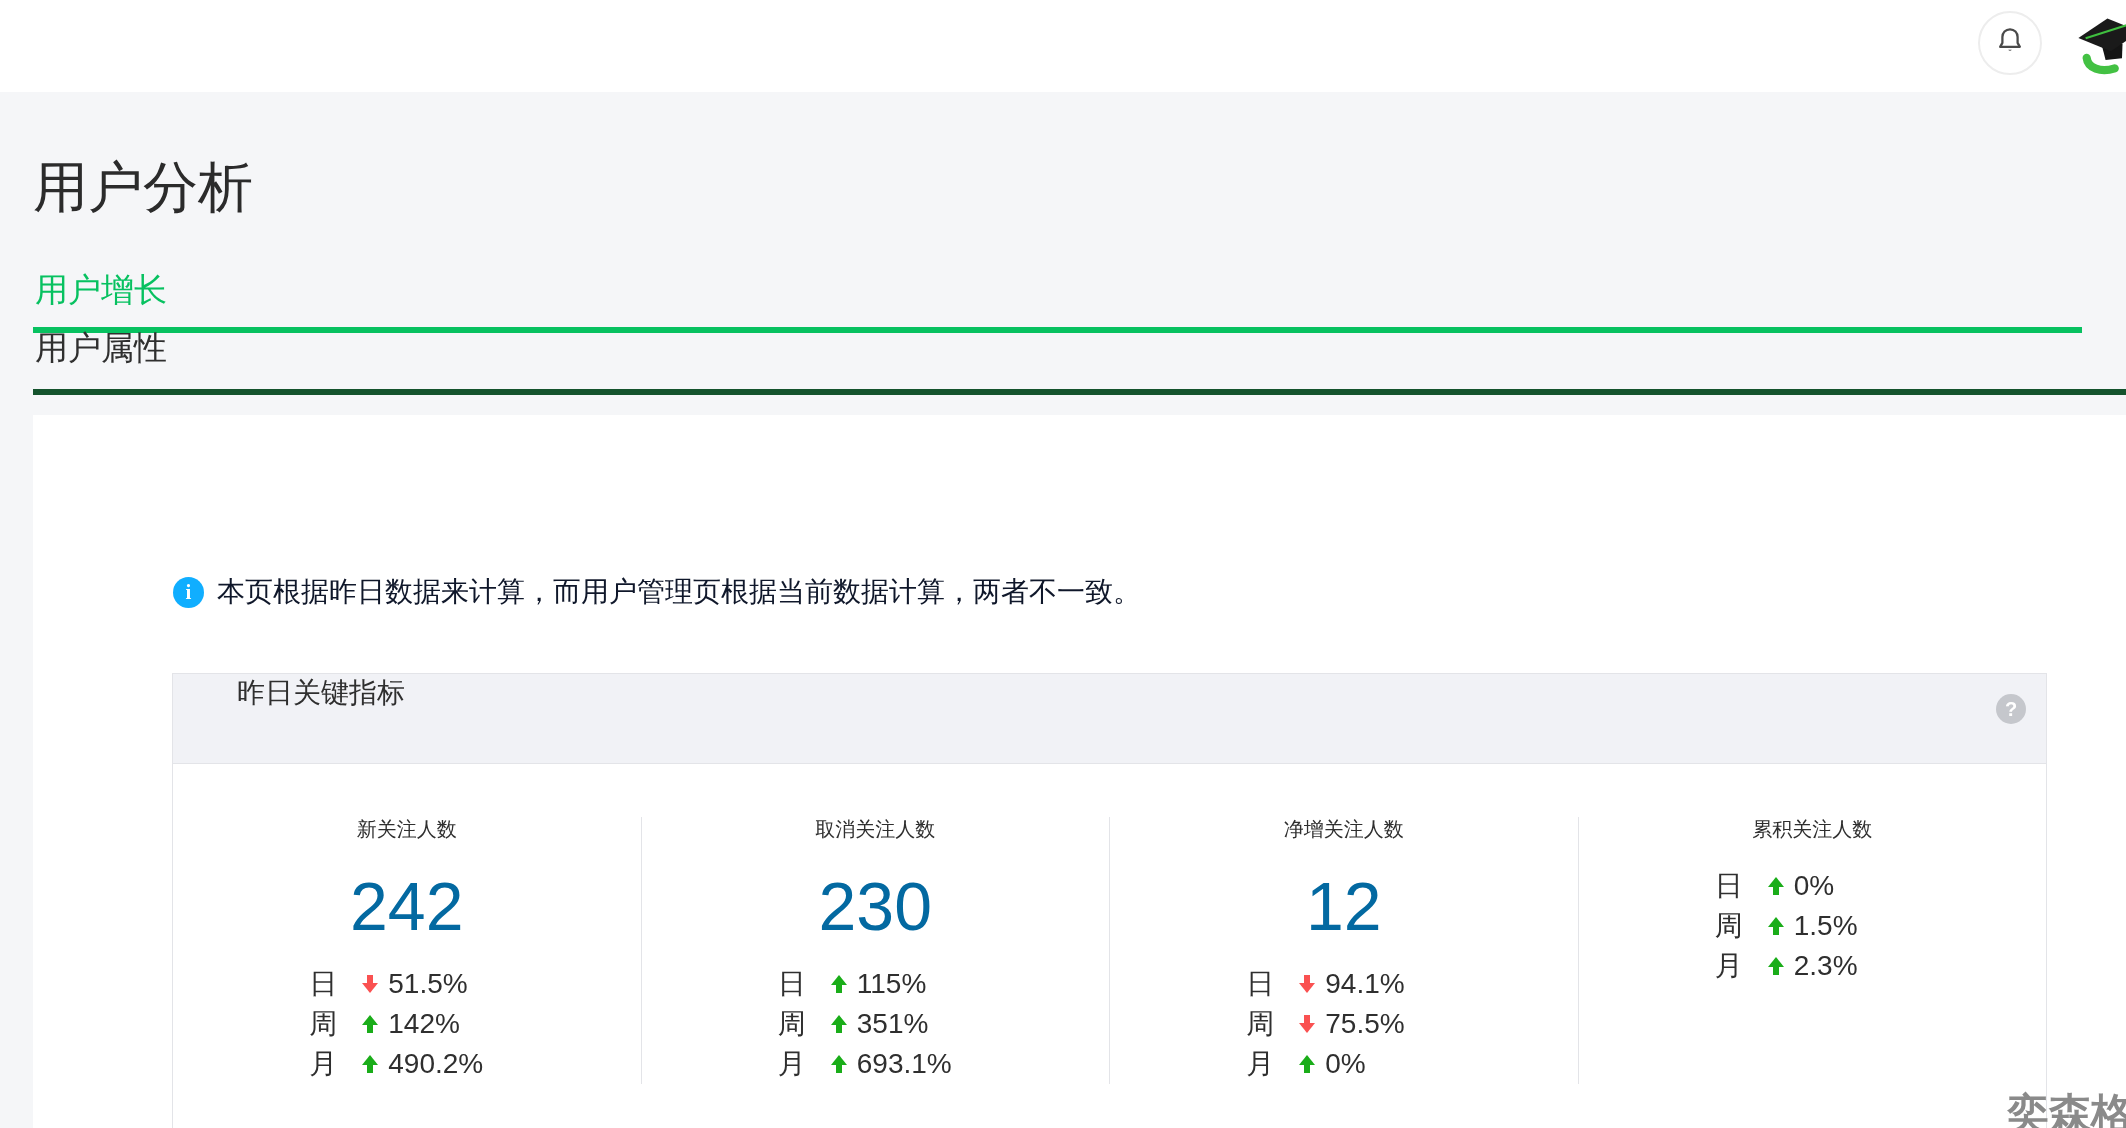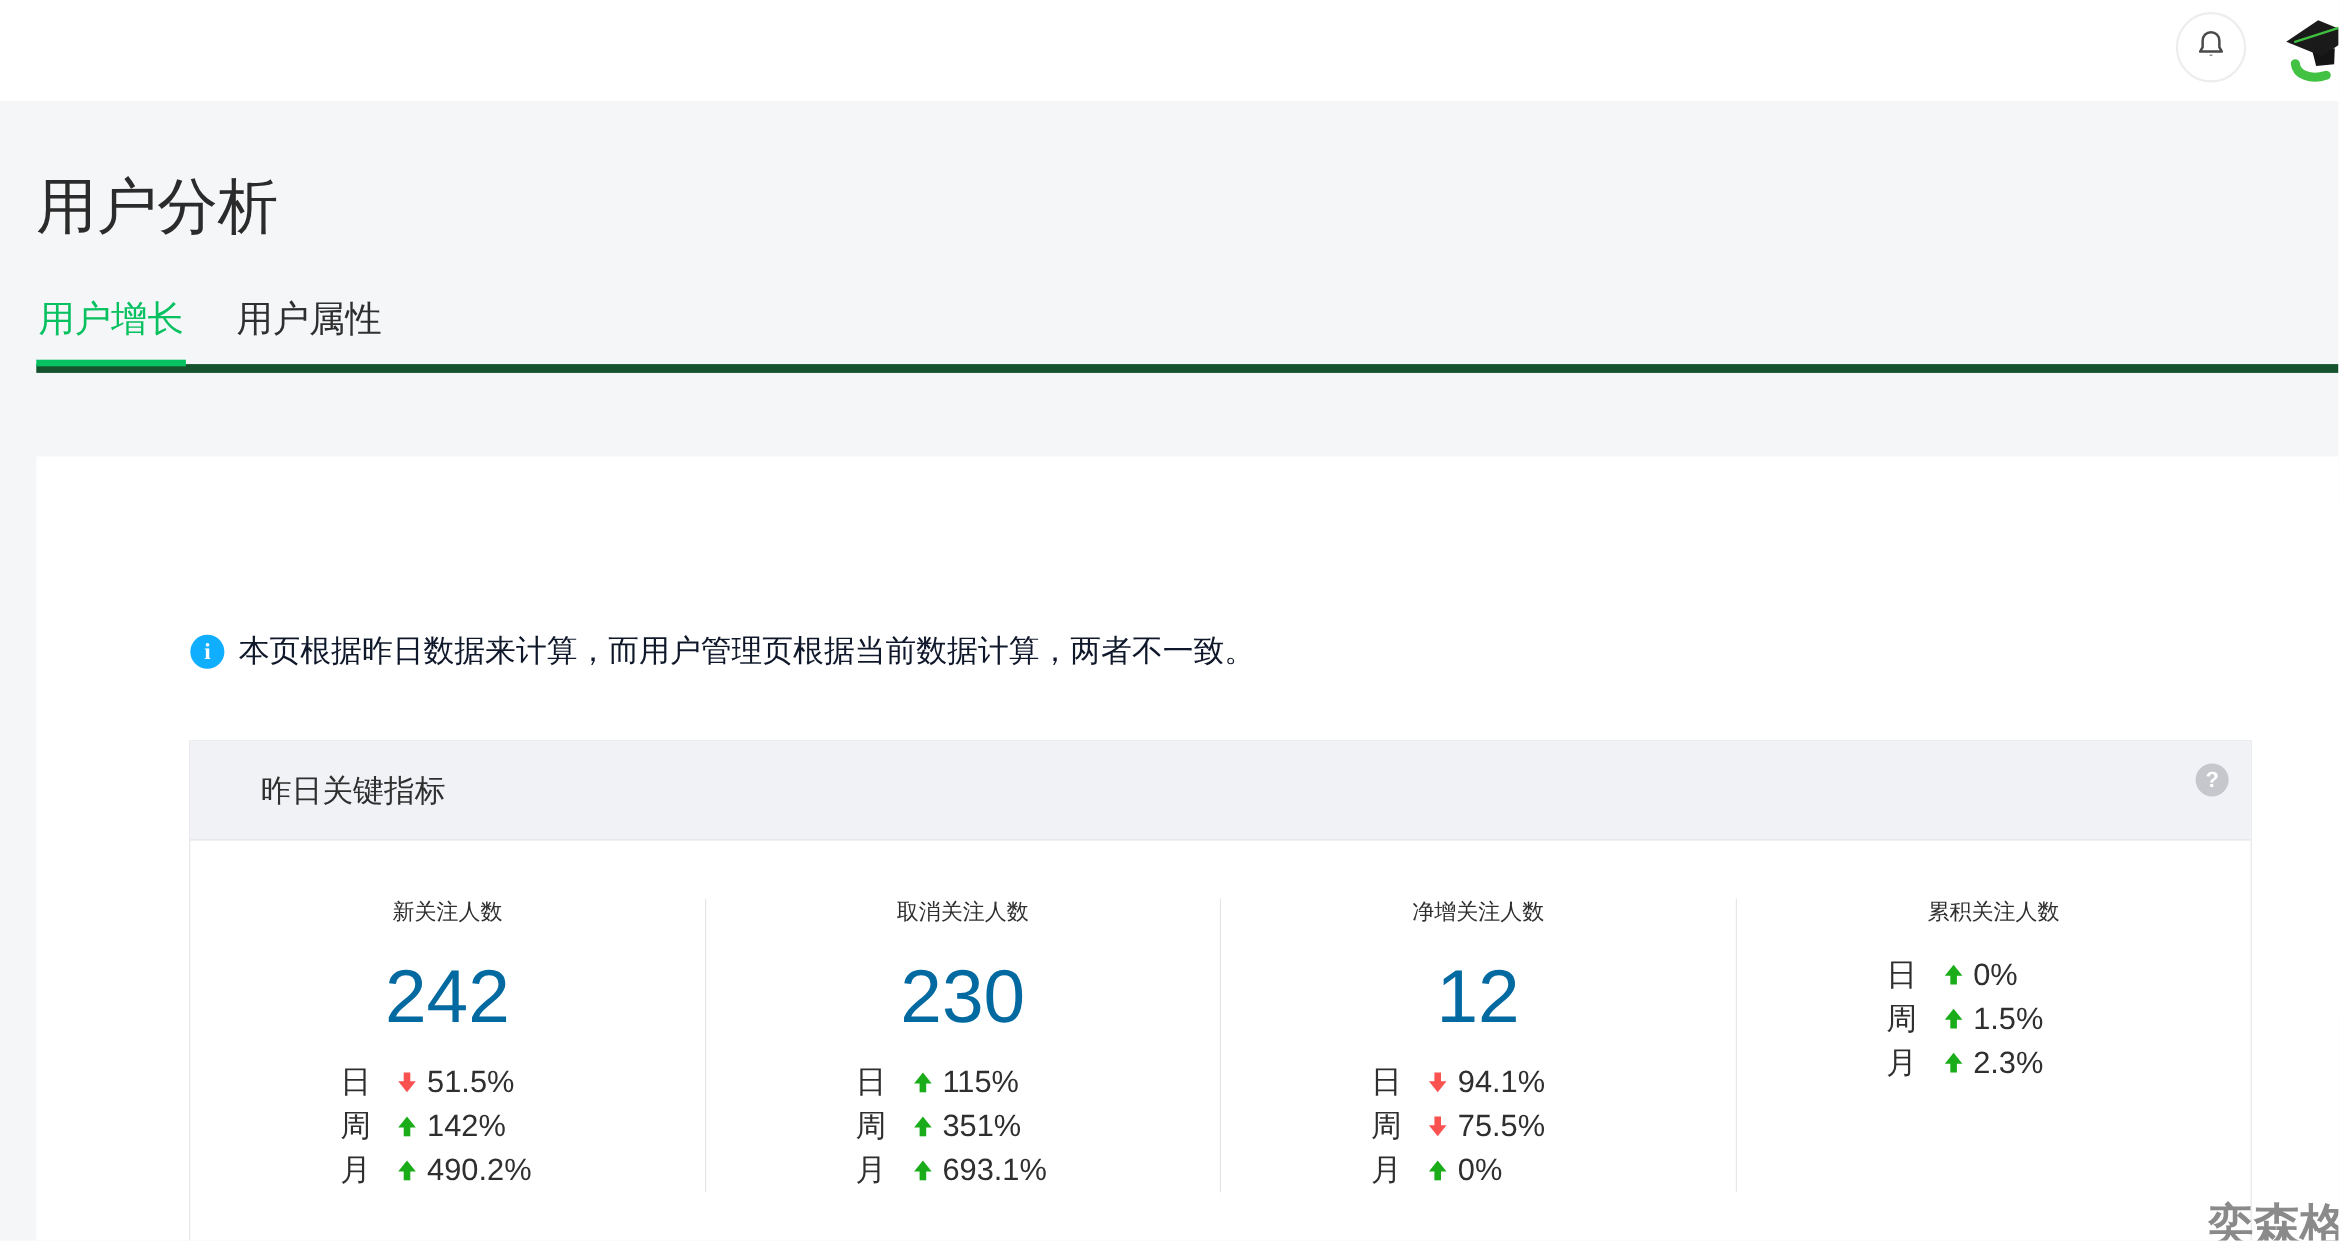--- a/index.html
+++ b/index.html
@@ -17,39 +17,39 @@
   .topbar{position:absolute;left:0;top:0;width:2126px;height:92px;background:#ffffff;}
   .bell-btn{position:absolute;left:1978px;top:11px;width:64px;height:64px;border:2px solid #ededed;
     border-radius:50%;background:#fff;display:flex;align-items:center;justify-content:center;cursor:pointer;}
   .bell-btn svg{width:32px;height:32px;}
   .avatar{position:absolute;left:2077px;top:10px;width:66px;height:66px;}
   .avatar svg{width:66px;height:66px;transform:rotate(-6deg);}
 
   
   .page-head{position:absolute;left:0;top:92px;width:2126px;}
   .page-title{margin:64px 0 0 33px;font-size:55px;line-height:62px;font-weight:400;color:#2b2b2b;}
-  .tabs{margin:55px 0 0 33px;border-bottom:8px solid #14532d;width:2093px;display:flex;}
+  .tabs{margin:55px 0 0 33px;border-bottom:6px solid #14532d;width:2093px;display:flex;flex-direction:column;}
   .tab{position:relative;font-size:33px;line-height:34px;padding:0 2px 24px 2px;margin-right:44px;
     color:#2f2f2f;cursor:pointer;}
   .tab[data-active="true"]{color:var(--brand-green);}
   .tab[data-active="true"]::after{content:"";position:absolute;left:0;right:0;bottom:-2px;height:6px;
     background:var(--brand-green);}
 
   
   .panel{position:absolute;left:33px;top:415px;width:2093px;height:760px;background:#ffffff;}
   .notice{display:flex;align-items:center;margin:158px 0 0 140px;}
   .info-icon{width:31px;height:31px;border-radius:50%;background:var(--info-blue);color:#fff;
     display:flex;align-items:center;justify-content:center;font-size:21px;font-weight:bold;
     font-family:"Liberation Serif", serif;flex:none;}
   .notice-text{margin-left:13px;font-size:28px;color:#0f172a;}
 
   
   .card{margin:62px 0 0 139px;width:1875px;border:1px solid #e3e4e8;background:#fff;}
   .card-head{position:relative;height:90px;background:#f1f2f6;border-bottom:1px solid #e3e4e8;
-    display:flex;align-items:center;padding-left:21px;}
+    display:flex;align-items:flex-start;padding-left:21px;}
   .card-title{margin-left:43px;font-size:28px;color:#2f2f2f;}
   .help-icon{position:absolute;right:20px;top:20px;width:30px;height:30px;border-radius:50%;
     background:#c5c7cc;color:#fff;font-size:20px;font-weight:bold;display:flex;align-items:center;
     justify-content:center;cursor:pointer;}
   .card-body{display:flex;height:364px;}
   .metric-col{flex:1 1 0;text-align:center;}
   .col-divider{width:1px;background:#e3e4e8;height:267px;margin-top:53px;flex:none;}
   .metric-label{margin-top:50px;font-size:20px;line-height:30px;color:#2f2f2f;}
   .metric-value{margin-top:26px;font-size:68px;line-height:72px;font-weight:400;color:#0369a1;}
   .metric-stats{display:inline-block;width:195px;text-align:left;margin-top:22px;}

